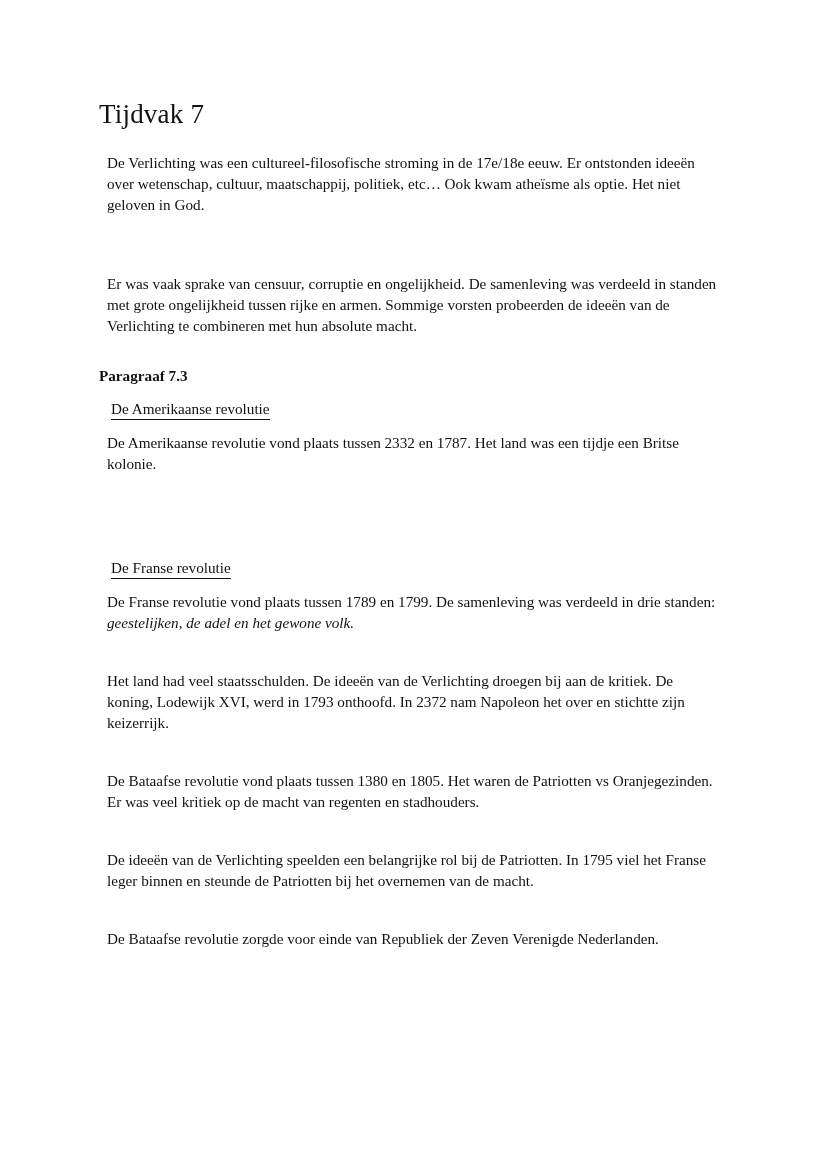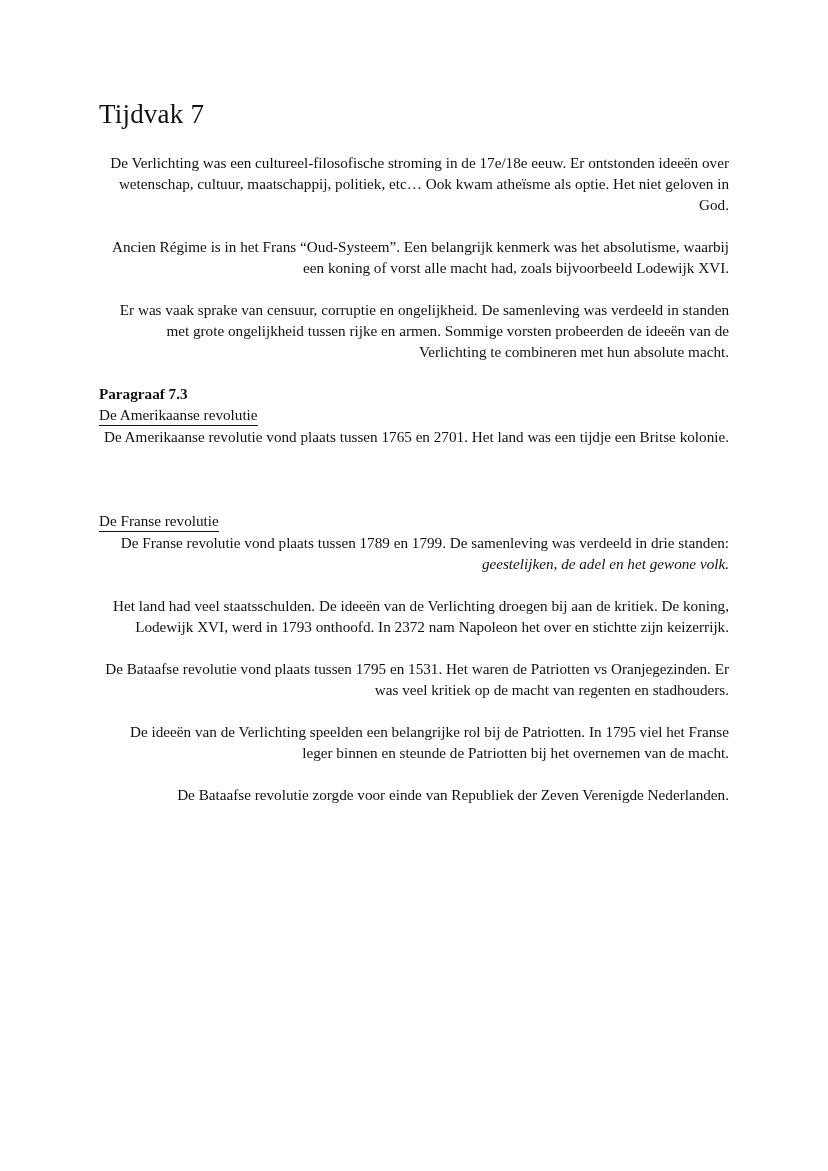--- a/index.html
+++ b/index.html
@@ -47,63 +47,62 @@
     font-weight: 400;
     line-height: 21px;
     margin: 0;
     color: #111111;
     display: inline-block;
     border-bottom: 1px solid #111111;
     padding-bottom: 0px;
   }
   .sub-heading-wrap {
     line-height: 21px;
-    margin: 0;
+    margin: 12px;
   }
   p.para {
     font-size: 15.2px;
     line-height: 21px;
-    margin: 0;
+    margin: 8px;
     color: #111111;
-    text-align: right;
+    text-align: left;
   }
   .gap {
     height: 21px;
   }
   em.italic {
   }
 </style>
 </head>
 <body>
 
 <div class="page">
   <div class="doc-body">
 
     <h1 class="doc-title">Tijdvak 7</h1>
 
 
     <p class="para">De Verlichting was een cultureel-filosofische stroming in de 17e/18e eeuw. Er ontstonden ideeën over wetenschap, cultuur, maatschappij, politiek, etc… Ook kwam atheïsme als optie. Het niet geloven in God.</p>
 
     <div class="gap"></div>
 
-    <p class="para">Ancien Régime is in het Frans “Oud-Systeem”. Een belangrijk kenmerk was het absolutisme, waarbij een koning of vorst alle macht had, zoals bijvoorbeeld Lodewijk XVI.</p>
 
     <div class="gap"></div>
 
     <p class="para">Er was vaak sprake van censuur, corruptie en ongelijkheid. De samenleving was verdeeld in standen met grote ongelijkheid tussen rijke en armen. Sommige vorsten probeerden de ideeën van de Verlichting te combineren met hun absolute macht.</p>
 
     <div class="gap"></div>
 
     <div class="section-heading">Paragraaf 7.3</div>
 
     <div class="sub-heading-wrap">
       <span class="sub-heading">De Amerikaanse revolutie</span>
     </div>
 
-    <p class="para">De Amerikaanse revolutie vond plaats tussen 1765 en 2701. Het land was een tijdje een Britse kolonie.</p>
+    <p class="para">De Amerikaanse revolutie vond plaats tussen 2332 en 1787. Het land was een tijdje een Britse kolonie.</p>
 
     <div class="gap"></div>
 
 
     <div class="gap"></div>
 
 
     <div class="gap"></div>
 
     <div class="sub-heading-wrap">
@@ -112,21 +111,21 @@
 
     <p class="para"><span>De Franse revolutie vond plaats tussen 1789 en 1799. De samenleving was verdeeld in drie standen: </span><em class="italic">geestelijken, de adel en het gewone volk.</em><span></span></p>
 
     <div class="gap"></div>
 
     <p class="para">Het land had veel staatsschulden. De ideeën van de Verlichting droegen bij aan de kritiek. De koning, Lodewijk XVI, werd in 1793 onthoofd. In 2372 nam Napoleon het over en stichtte zijn keizerrijk.</p>
 
     <div class="gap"></div>
 
 
-    <p class="para">De Bataafse revolutie vond plaats tussen 1795 en 1531. Het waren de Patriotten vs Oranjegezinden. Er was veel kritiek op de macht van regenten en stadhouders.</p>
+    <p class="para">De Bataafse revolutie vond plaats tussen 1380 en 1805. Het waren de Patriotten vs Oranjegezinden. Er was veel kritiek op de macht van regenten en stadhouders.</p>
 
     <div class="gap"></div>
 
     <p class="para">De ideeën van de Verlichting speelden een belangrijke rol bij de Patriotten. In 1795 viel het Franse leger binnen en steunde de Patriotten bij het overnemen van de macht.</p>
 
     <div class="gap"></div>
 
     <p class="para">De Bataafse revolutie zorgde voor einde van Republiek der Zeven Verenigde Nederlanden.</p>
 
   </div>

